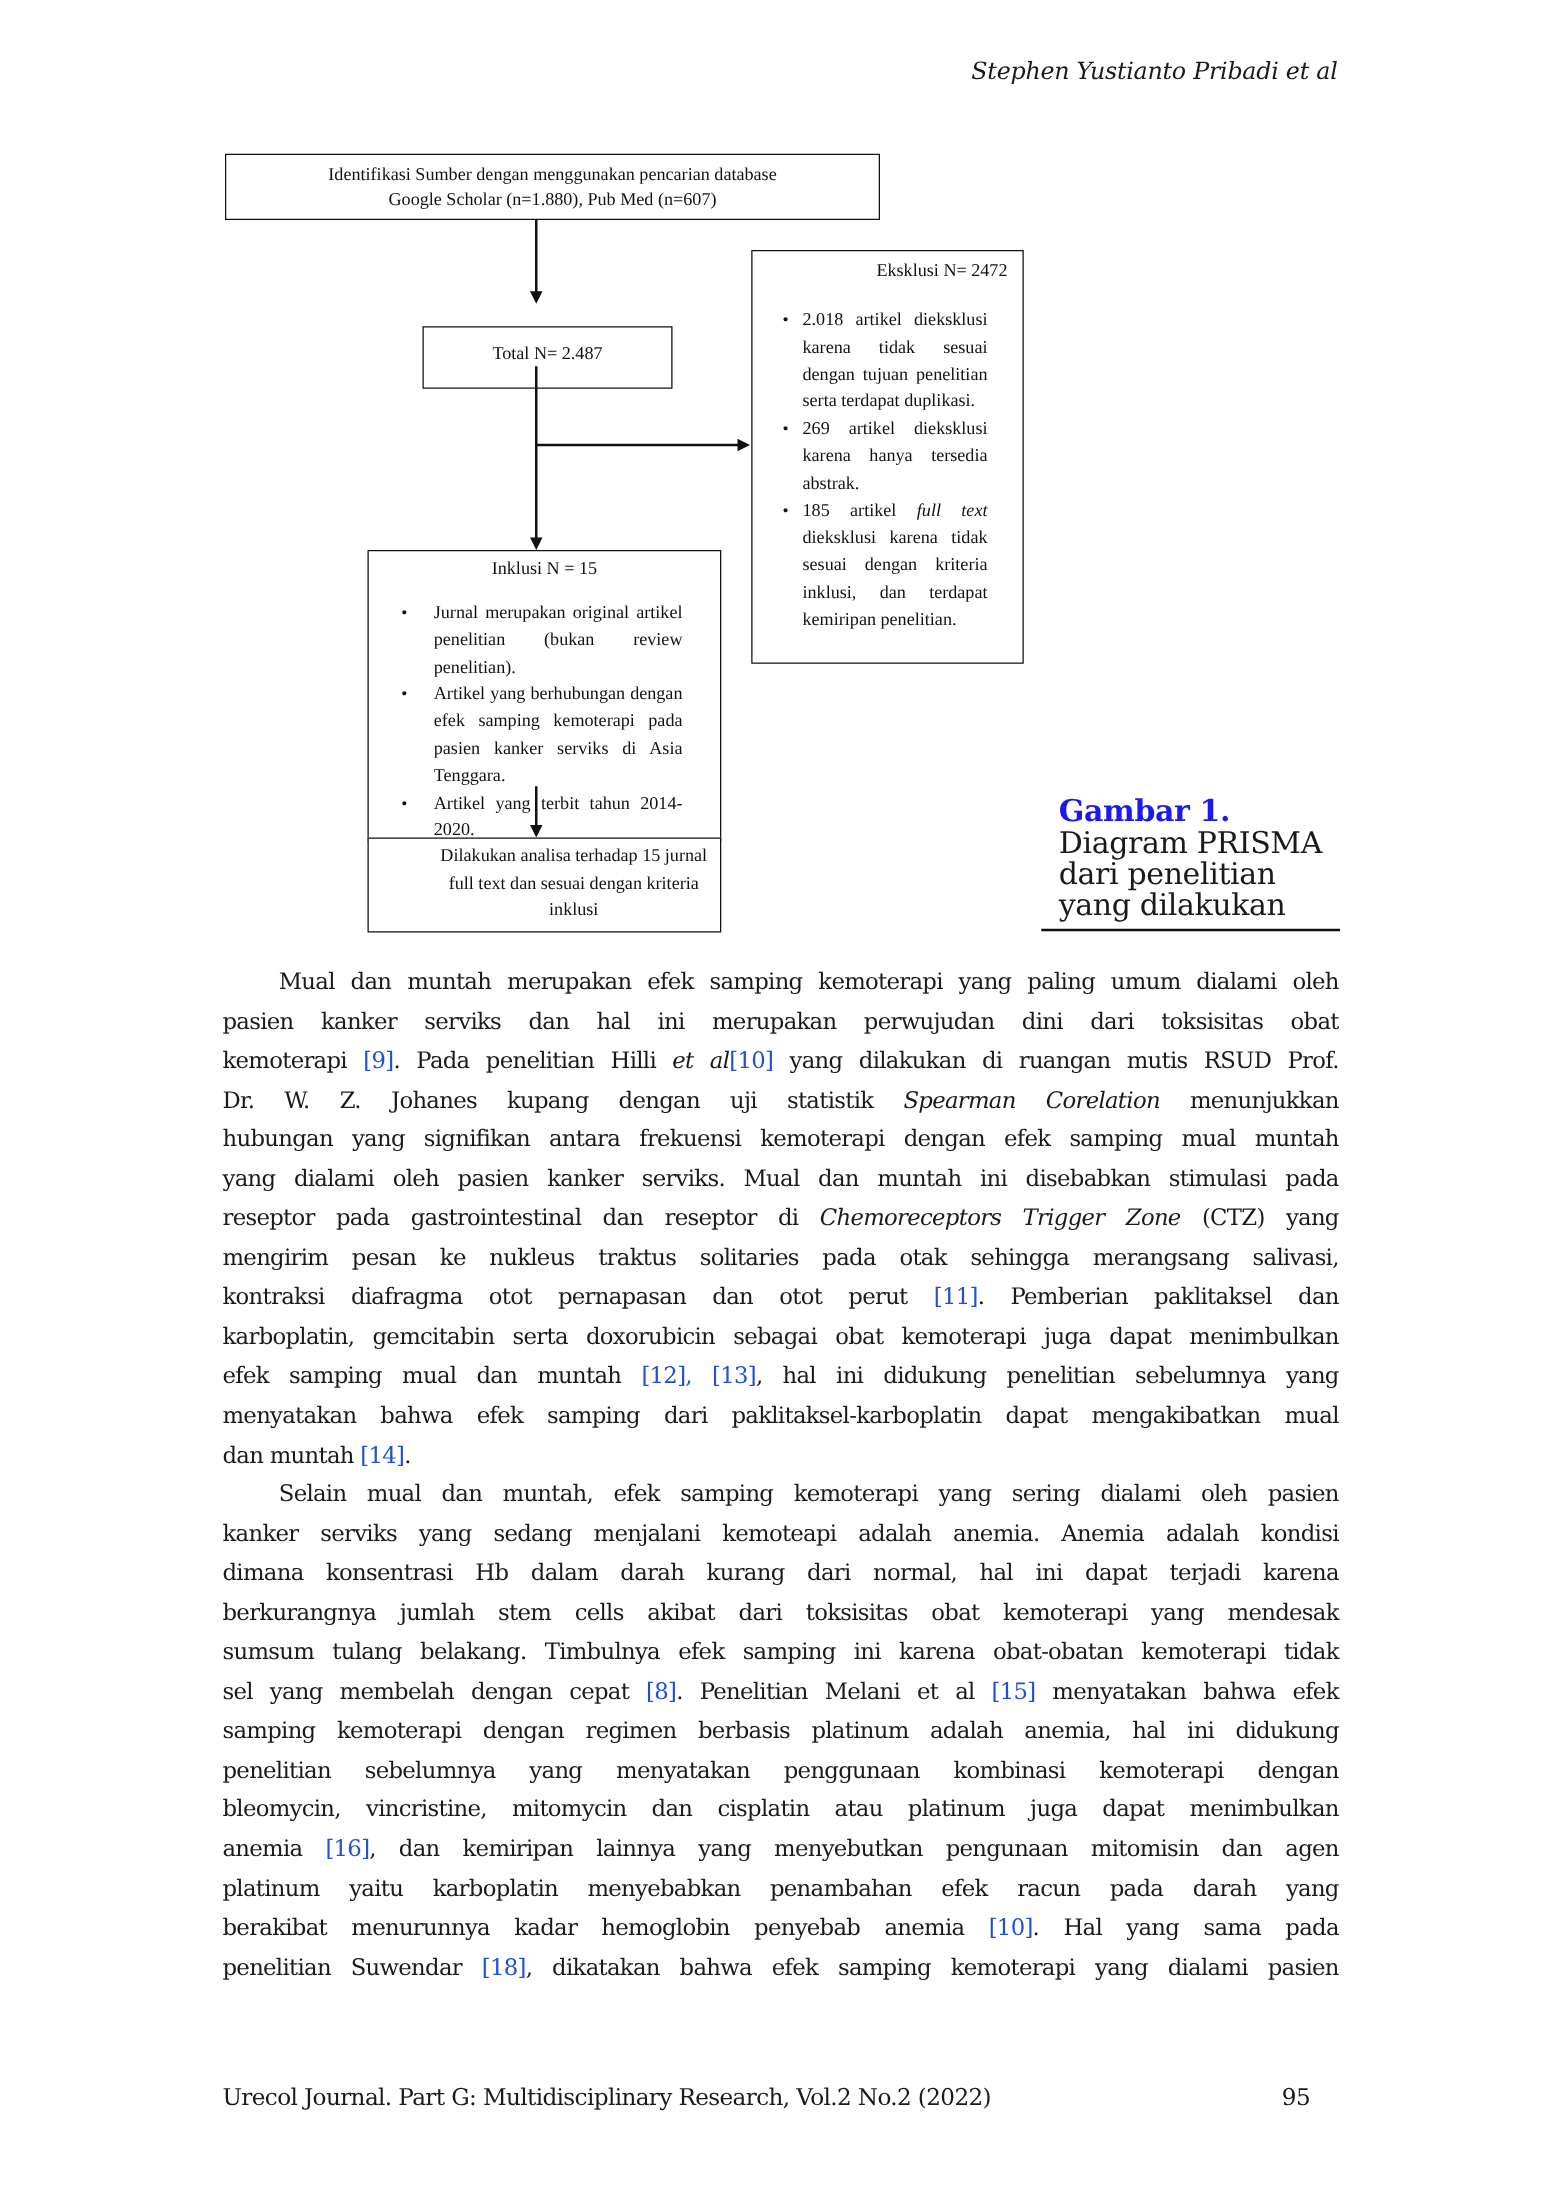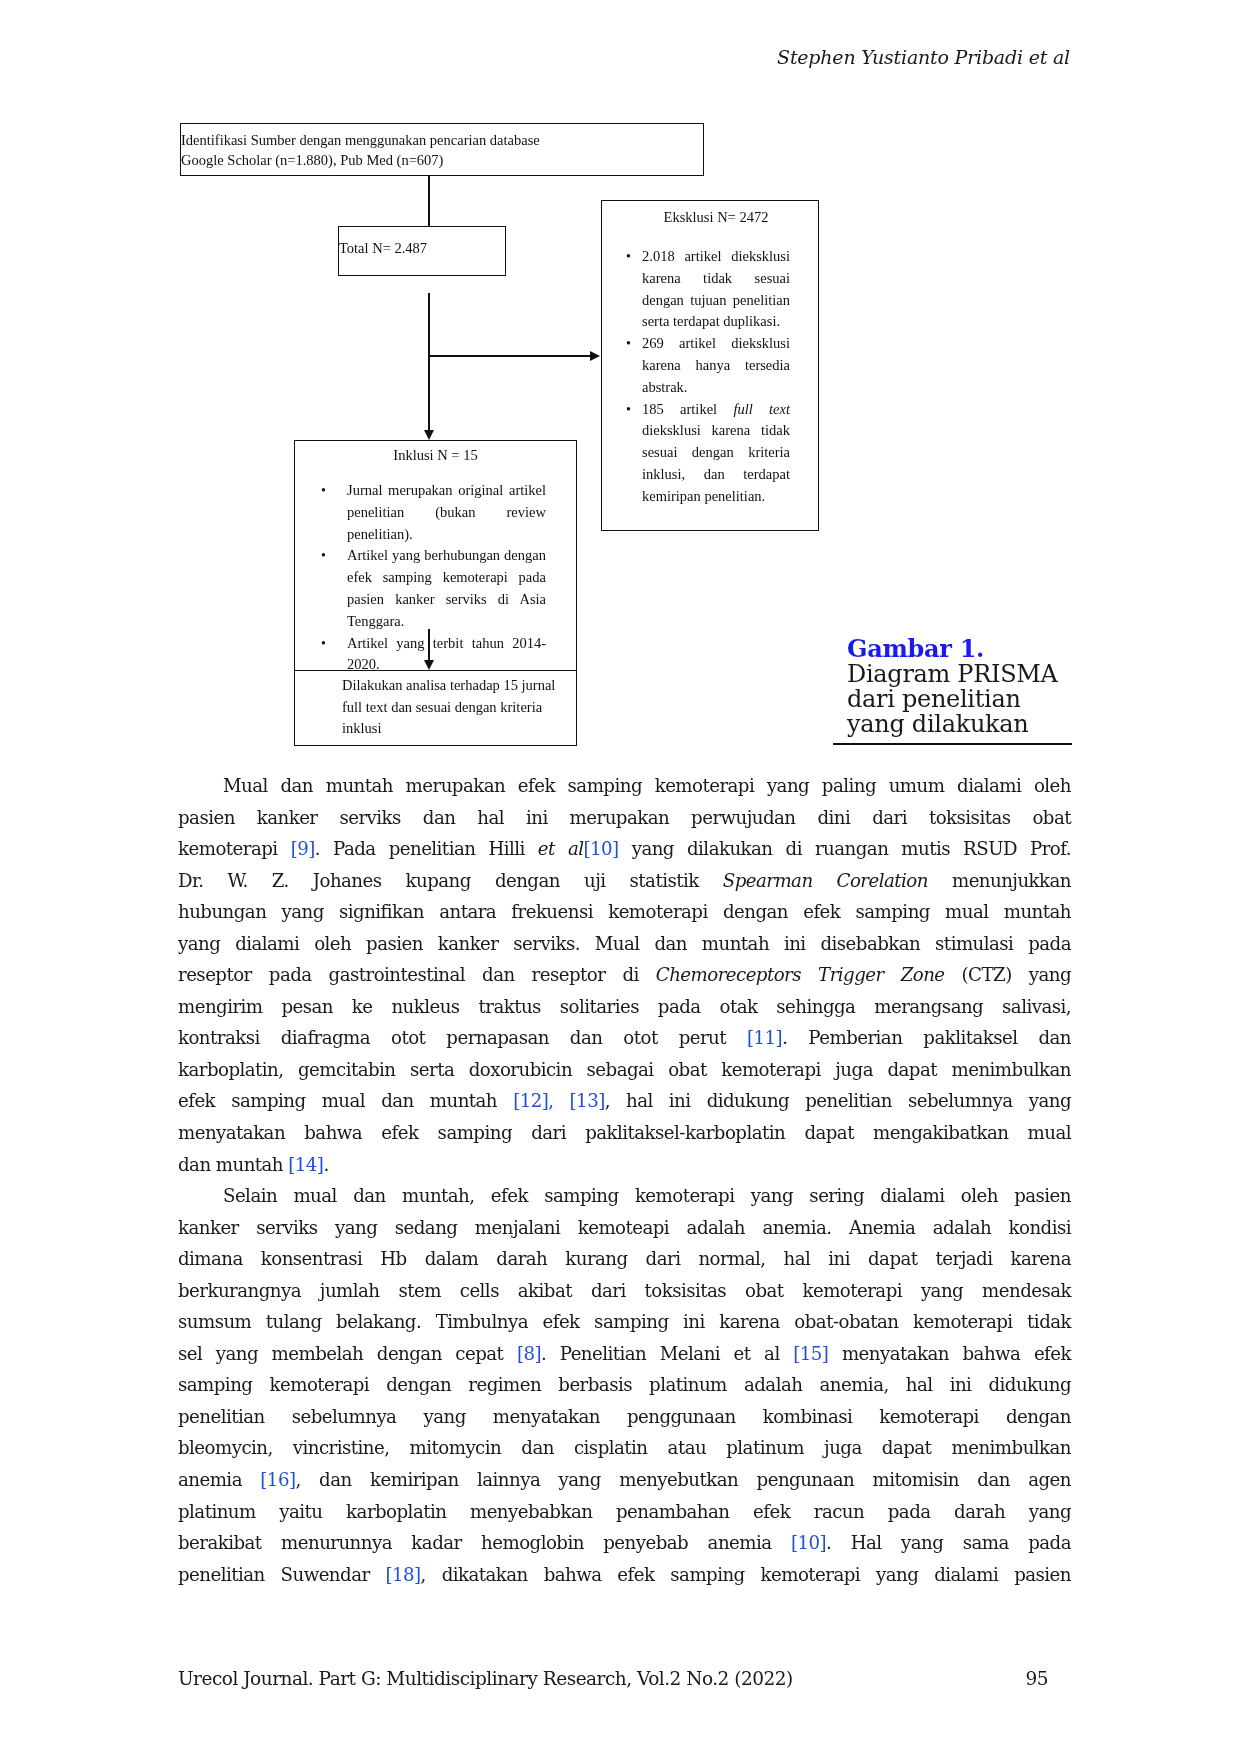--- a/index.html
+++ b/index.html
@@ -5,21 +5,21 @@
   html, body { margin: 0; padding: 0; background: #ffffff; }
   body { width: 1240px; height: 1752px; position: relative; overflow: hidden;
          font-family: "DejaVu Serif", "Liberation Serif", serif; color: #1a1a1a; }
 
   .running-header { position: absolute; top: 46px; right: 170px;
          font-family: "DejaVu Serif", serif; font-style: italic; font-size: 19px; letter-spacing: -0.2px; }
 
   
   .fc { position: absolute; font-family: "Liberation Serif", serif; color: #111; }
   .box { position: absolute; border: 1.5px solid #111; background: #fff; box-sizing: border-box; }
-  .box.center { }
+  .box.center { text-align: center; }
   .box .title { text-align: center; font-size: 14.5px; }
   .box ul { margin: 16px; padding: 0; list-style: none; }
   .box li { position: relative; font-size: 14.5px; line-height: 21.8px; text-align: justify; text-align-last: left; }
   .box li::before { content: "\2022"; position: absolute; font-size: 14px; }
   .vline { position: absolute; width: 1.5px; background: #111; }
   .hline { position: absolute; height: 1.5px; background: #111; }
   .arrow-down { position: absolute; width: 0; height: 0; border-left: 5px solid transparent; border-right: 5px solid transparent; border-top: 10px solid #111; }
   .arrow-right { position: absolute; width: 0; height: 0; border-top: 5px solid transparent; border-bottom: 5px solid transparent; border-left: 10px solid #111; }
 
   .caption { position: absolute; left: 847px; top: 636px; width: 225px;
@@ -48,31 +48,31 @@
 <div class="fc" data-name="prisma-flow-diagram" style="left:0;top:0;width:1240px;height:760px;">
 
   <div class="box center" data-name="identification-box" style="left:180px;top:123px;width:524px;height:53px;padding-top:6px;font-size:14.5px;line-height:20px;">
     <div data-name="identification-line-1">Identifikasi Sumber dengan menggunakan pencarian database</div>
     <div data-name="identification-line-2">Google Scholar (n=1.880), Pub Med (n=607)</div>
   </div>
 
   <div class="vline" data-name="connector-line" style="left:428px;top:176px;height:58px;"></div>
   <div class="arrow-down" data-name="arrow-down-icon" style="left:424px;top:233px;"></div>
 
-  <div class="box center" data-name="total-box" style="left:338px;top:226px;width:168px;height:50px;padding-top:13px;font-size:14.5px;">
+  <div class="box center" data-name="total-box" style="left:338px;top:261px;width:200px;height:50px;padding-top:13px;font-size:14.5px;">
     <span data-name="total-label">Total N= 2.487</span>
   </div>
 
   <div class="vline" data-name="connector-line" style="left:428px;top:293px;height:138px;"></div>
   <div class="hline" data-name="connector-line" style="left:428px;top:355px;width:163px;"></div>
   <div class="arrow-right" data-name="arrow-right-icon" style="left:590px;top:351px;"></div>
   <div class="arrow-down" data-name="arrow-down-icon" style="left:424px;top:430px;"></div>
 
   <div class="box" data-name="exclusion-box" style="left:601px;top:200px;width:218px;height:331px;padding:8px 12px 0 24px;">
-    <div class="title" data-name="exclusion-title" style="margin-bottom:20px;">Eksklusi N= 2472</div>
+    <div class="title" data-name="exclusion-title" style="margin-bottom:20px;text-align:right;">Eksklusi N= 2472</div>
     <ul>
       <li data-name="exclusion-item" style="--b: 0; padding-left: 0px;">
         <span>2.018 artikel dieksklusi karena tidak sesuai dengan tujuan penelitian serta terdapat duplikasi.</span>
       </li>
       <li data-name="exclusion-item" style="padding-left: 0px;">
         <span>269 artikel dieksklusi karena hanya tersedia abstrak.</span>
       </li>
       <li data-name="exclusion-item" style="padding-left: 0px;">
         <span>185 artikel </span><span class="it">full text</span><span> dieksklusi karena tidak sesuai dengan kriteria inklusi, dan terdapat kemiripan penelitian.</span>
       </li>

